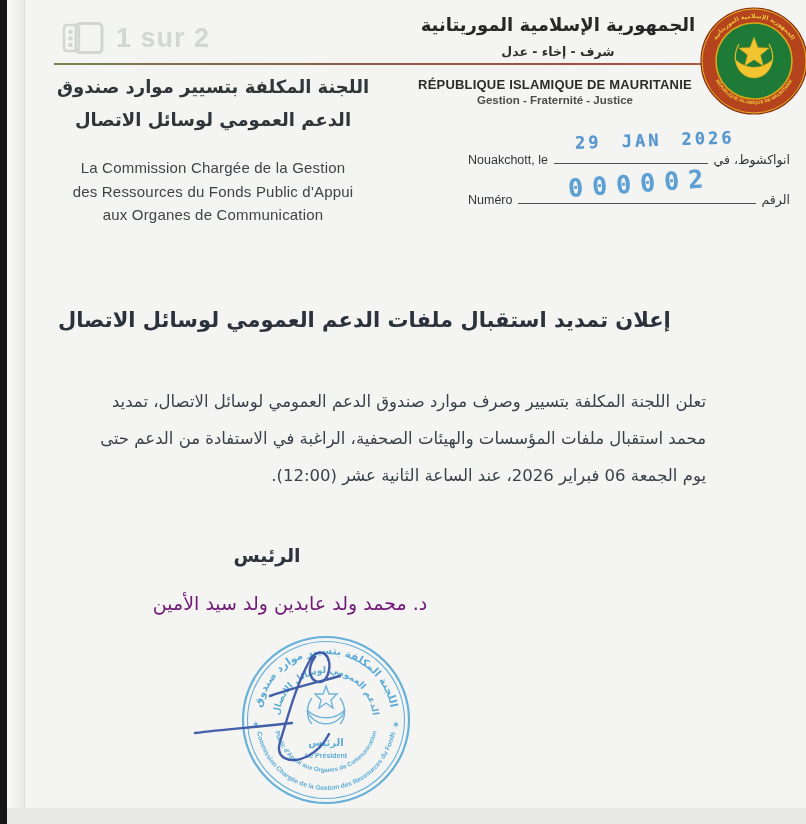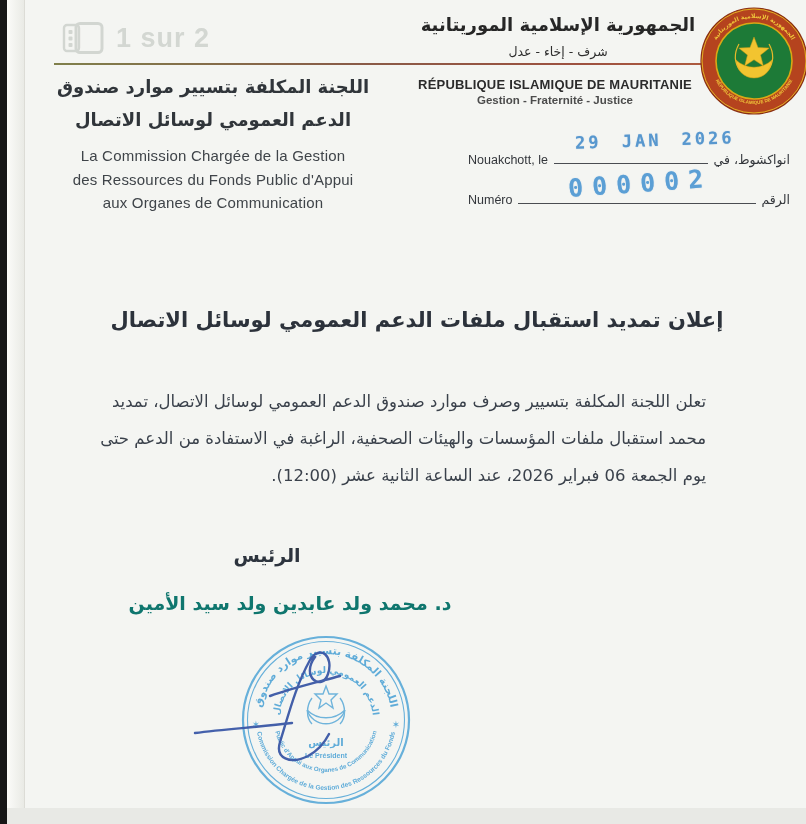--- a/index.html
+++ b/index.html
@@ -15,21 +15,21 @@
   .edge-bottom{position:absolute;left:7px;right:0;bottom:0;height:16px;background:#e8e9e5;}
 
   
   .pg-indicator{position:absolute;left:62px;top:22px;display:flex;align-items:center;gap:12px;opacity:.9;}
   .pg-indicator .lbl{font-size:27px;font-weight:bold;letter-spacing:1px;color:#d0d4cf;}
 
   
   .hdr-ar{position:absolute;left:408px;top:14px;width:300px;text-align:center;
     font-family:"DejaVu Sans",sans-serif;font-weight:bold;font-size:18px;color:#262626;direction:rtl;}
   .hdr-ar-motto{position:absolute;left:408px;top:44px;width:300px;text-align:center;
-    font-family:"DejaVu Sans",sans-serif;font-weight:normal;font-size:12.5px;color:#2e2e2e;direction:rtl;}
+    font-family:"DejaVu Sans",sans-serif;font-weight:bold;font-size:12.5px;color:#2e2e2e;direction:rtl;}
   .hdr-line{position:absolute;left:54px;top:63px;width:752px;height:2px;opacity:.85;
     background:linear-gradient(90deg,#6b6b2e 0%,#76402a 40%,#8e3420 70%,#b0491f 100%);}
   .hdr-fr-title{position:absolute;left:388px;top:77px;width:334px;text-align:center;
     font-weight:bold;font-size:13px;letter-spacing:.2px;color:#2b2b2b;}
   .hdr-fr-motto{position:absolute;left:388px;top:94px;width:334px;text-align:center;
     font-weight:bold;font-size:11.5px;color:#4c4c4c;}
 
   .seal{position:absolute;left:698px;top:4px;}
 
   
@@ -44,30 +44,30 @@
   .ref-row .rule{flex:1;border-bottom:1.3px solid #4a4d52;margin:0 6px 3px 6px;height:1px;}
   .ref-row .ar{font-family:"DejaVu Sans",sans-serif;font-size:12.5px;direction:rtl;}
   .date-stamp{position:absolute;left:575px;top:130px;transform:rotate(-2deg);
     font-family:"DejaVu Sans Mono",monospace;font-weight:bold;font-size:17px;
     letter-spacing:3px;word-spacing:7px;color:#4b90cc;opacity:.92;text-shadow:0 0 1px rgba(75,144,204,.5);}
   .num-stamp{position:absolute;left:568px;top:169px;transform:rotate(-4deg);
     font-family:"DejaVu Sans Mono",monospace;font-weight:bold;font-size:25px;
     letter-spacing:9px;color:#4b96d2;opacity:.9;text-shadow:0 0 1px rgba(75,150,210,.5);}
 
   
-  .doc-title{position:absolute;left:72px;top:308px;width:690px;text-align:center;
+  .doc-title{position:absolute;left:58px;top:308px;width:690px;text-align:left;
     font-family:"DejaVu Sans",sans-serif;font-weight:bold;font-size:21px;color:#2c323b;direction:rtl;}
   .doc-body{position:absolute;left:94px;top:383px;width:612px;direction:rtl;text-align:right;
     font-family:"DejaVu Sans",sans-serif;font-size:16.5px;color:#3a414b;line-height:37px;}
 
   
   .sig-role{position:absolute;left:167px;top:544px;width:200px;text-align:center;
     font-family:"DejaVu Sans",sans-serif;font-weight:bold;font-size:19px;color:#2d343e;direction:rtl;}
   .sig-name{position:absolute;left:95px;top:592px;width:390px;text-align:center;
-    font-family:"DejaVu Sans",sans-serif;font-weight:bold;font-size:19px;color:#0f766e;direction:rtl;}
+    font-family:"DejaVu Sans",sans-serif;font-weight:normal;font-size:19px;color:#701a75;direction:rtl;}
 
   .round-stamp{position:absolute;left:233px;top:627px;}
   .signature{position:absolute;left:150px;top:632px;}
 </style>
 </head>
 <body>
 
 <div class="page">
 
   <div class="edge-black"></div>
@@ -113,21 +113,21 @@
       <path d="M 38,56 A 18,18 0 0 0 74,56 A 26,26 0 0 1 38,56" fill="#f2c430" stroke="#c79a14" stroke-width="0.5"></path>
       <polygon points="56,33 60,43.5 71.2,44.1 62.5,51.1 65.4,61.9 56,55.8 46.6,61.9 49.5,51.1 40.8,44.1 52,43.5" fill="#f2c430" stroke="#c79a14" stroke-width="0.5"></polygon>
       <path d="M 41,40 C 36,49 36,58 42,66" fill="none" stroke="#e8b92a" stroke-width="1.2"></path>
       <path d="M 71,40 C 76,49 76,58 70,66" fill="none" stroke="#e8b92a" stroke-width="1.2"></path>
     </g>
   </svg>
 
   <div class="comm">
     <div class="ar">اللجنة المكلفة بتسيير موارد صندوق</div>
     <div class="ar">الدعم العمومي لوسائل الاتصال</div>
-    <div class="fr" style="margin-top:8px">La Commission Chargée de la Gestion</div>
+    <div class="fr" style="margin-top:20px">La Commission Chargée de la Gestion</div>
     <div class="fr">des Ressources du Fonds Public d'Appui</div>
     <div class="fr">aux Organes de Communication</div>
   </div>
 
   <div class="ref-row" style="top:152px">
     <span>Nouakchott, le</span>
     <span class="rule"></span>
     <span class="ar">انواكشوط، في</span>
   </div>
   <div class="date-stamp">29 JAN 2026</div>

